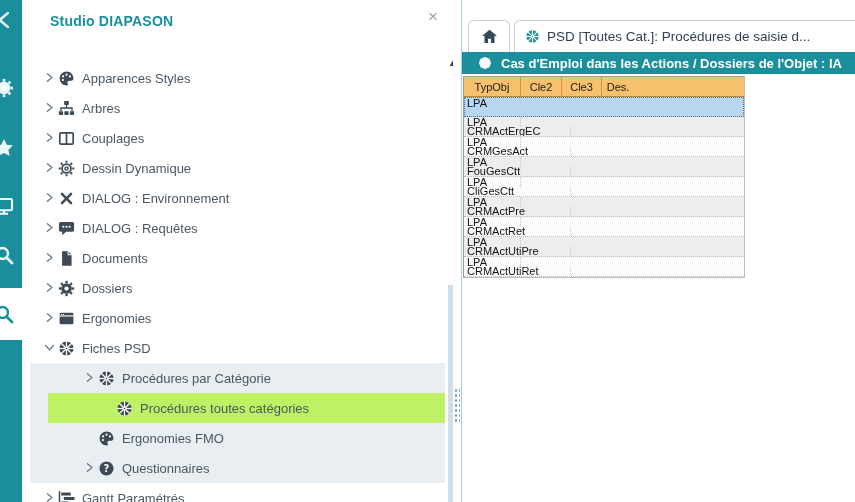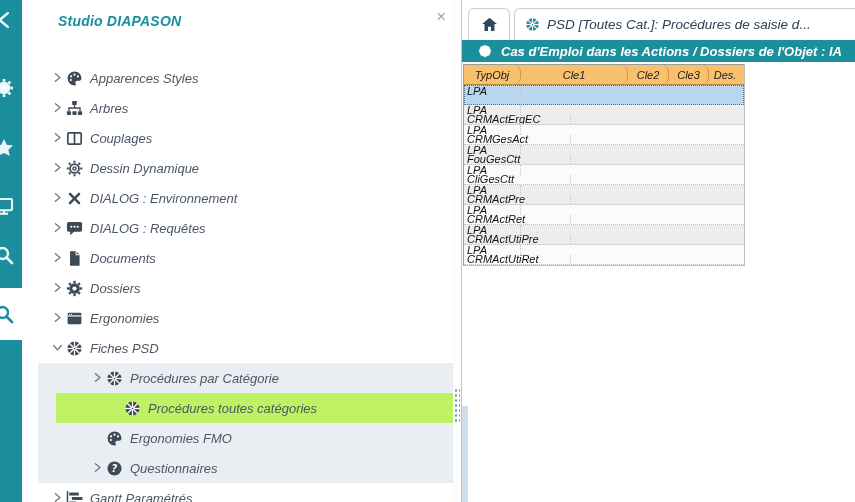--- a/index.html
+++ b/index.html
@@ -10,21 +10,21 @@
     -webkit-font-smoothing:antialiased;
   }
   
   .rail{position:absolute;left:0;top:0;width:22px;height:502px;background:#1a8e9c;overflow:hidden;}
   .rail .ric{position:absolute;left:-6px;width:20px;height:20px;color:#eaf6f7;}
   .rail .ric svg{width:20px;height:20px;display:block;}
   .rail-active{position:absolute;left:0;top:288px;width:22px;height:52px;background:#ffffff;}
   .rail-active .ric{position:absolute;left:-6px;top:16px;width:20px;height:20px;color:#1a8e9c;}
 
   
-  .sidebar{position:absolute;left:38px;top:0;width:434px;height:502px;background:#ffffff;font-style:italic;}
+  .sidebar{position:absolute;left:30px;top:0;width:434px;height:502px;background:#ffffff;}
   .sb-title{position:absolute;left:20px;top:13px;font-size:14px;font-weight:bold;color:#17909e;letter-spacing:.2px;}
   .sb-close{position:absolute;right:26px;top:8px;font-size:17px;color:#9aa5af;cursor:default;line-height:1;}
   .tree{position:absolute;left:0;top:63px;width:415px;}
   .trow{display:flex;align-items:center;height:30px;padding-left:10px;box-sizing:border-box;}
   .trow .chev{flex:0 0 18px;width:18px;height:12px;color:#6e7a86;}
   .trow .chev svg{width:11px;height:11px;display:block;margin:0 auto;}
   .ticon{flex:0 0 17px;width:17px;height:17px;margin-right:7px;color:#3e4a55;}
   .ticon svg{width:17px;height:17px;display:block;}
   .tlabel{font-size:13px;color:#4b5764;white-space:nowrap;}
   .subblock{background:#e9eef3;width:415px;}
@@ -37,39 +37,39 @@
   .sb-up{position:absolute;left:3px;top:58px;font-size:9px;color:#3c3c3c;}
   .sb-thumb{position:absolute;left:3px;top:285px;width:12px;height:217px;background:#cfdee9;}
 
   
   .splitter{position:absolute;left:453px;top:0;width:9px;height:502px;background:#fdfdfd;border-right:1px solid #aac9de;box-sizing:border-box;}
   .split-dots{position:absolute;left:1px;top:388px;width:6px;height:36px;
     background-image:radial-gradient(circle,#5f97c4 1px,rgba(0,0,0,0) 1.3px);
     background-size:4px 5px;}
 
   
-  .main{position:absolute;left:462px;top:4px;width:393px;height:402px;background:#ffffff;font-style:italic;}
+  .main{position:absolute;left:462px;top:16px;width:393px;height:402px;background:#ffffff;}
   .tabbar{position:absolute;left:0;top:0;width:420px;height:36px;background:#ffffff;}
   .tab{position:absolute;top:4px;height:32px;background:#ffffff;border:1px solid #c9ced3;border-bottom:none;border-radius:6px 6px 0 0;box-sizing:border-box;display:flex;align-items:center;}
   .tab-home{left:6px;width:42px;justify-content:center;color:#33475a;}
   .tab-home svg{width:17px;height:17px;}
   .tab-doc{left:52px;width:360px;padding-left:10px;gap:7px;}
   .tab-doc .ficon{width:15px;height:15px;color:#1b8f9c;flex:0 0 15px;}
   .tab-doc .ficon svg{width:15px;height:15px;display:block;}
   .tab-label{font-size:13.5px;color:#2c4256;white-space:nowrap;overflow:hidden;}
 
   .panel-header{position:absolute;left:0;top:36px;width:393px;height:22px;background:#1b8f9c;display:flex;align-items:center;overflow:hidden;}
   .panel-header .ficon{width:14px;height:14px;color:#ffffff;margin-left:16px;flex:0 0 14px;}
   .panel-header .ficon svg{width:14px;height:14px;display:block;}
   .ph-title{font-size:13px;font-weight:bold;color:#ffffff;margin-left:9px;white-space:nowrap;}
 
   
   .grid{position:absolute;left:1px;top:60px;width:280px;border:1px solid #9a9a9a;border-right-color:#bdbdbd;border-bottom-color:#bdbdbd;background:#ffffff;font-size:11px;}
   .ghead{display:flex;height:19px;background:#f8c16d;border-bottom:1px solid #b8863c;}
-  .ghead .gc{display:flex;align-items:center;justify-content:center;color:#1a1a1a;border-right:1px solid #cf9742;box-sizing:border-box;height:19px;border-radius:7px;}
+  .ghead .gc{display:flex;align-items:center;justify-content:center;color:#1a1a1a;border-right:1px solid #cf9742;box-sizing:border-box;height:19px;}
   .grow{display:flex;height:20px;border-bottom:1px dotted #bcbcbc;box-sizing:border-box;flex-direction:column;}
   .grow .gc{border-right:1px dotted #c6c6c6;box-sizing:border-box;display:flex;align-items:center;padding-left:3px;color:#111;overflow:hidden;white-space:nowrap;}
   .grow:nth-child(odd){background:#ededed;}
   .grow:nth-child(even){background:#fbfbfb;}
   .grow.selected{background:#b9d7ef;outline:1px dotted #50708e;outline-offset:-1px;}
   .c0{width:57px;} .c1{width:107px;} .c2{width:41px;} .c3{width:40px;} .c4{width:32px;border-right:none!important;}
 
   .hidden-defs{position:absolute;width:0;height:0;overflow:hidden;}
 </style>
 </head>
@@ -462,21 +462,20 @@
         <svg>
           <use href="#s-flower"></use>
         </svg>
       </span>
     <span class="ph-title">Cas d'Emploi dans les Actions / Dossiers de l'Objet : IA</span>
   </div>
 
   <div class="grid">
     <div class="ghead">
       <div class="gc c0">TypObj</div>
-      <div class="gc c1">Cle1</div>
       <div class="gc c2">Cle2</div>
       <div class="gc c3">Cle3</div>
       <div class="gc c4">Des.</div>
     </div>
     <div class="grow selected">
       <div class="gc c0">LPA</div>
       <div class="gc c2"></div>
       <div class="gc c3"></div>
       <div class="gc c4"></div>
     </div>

